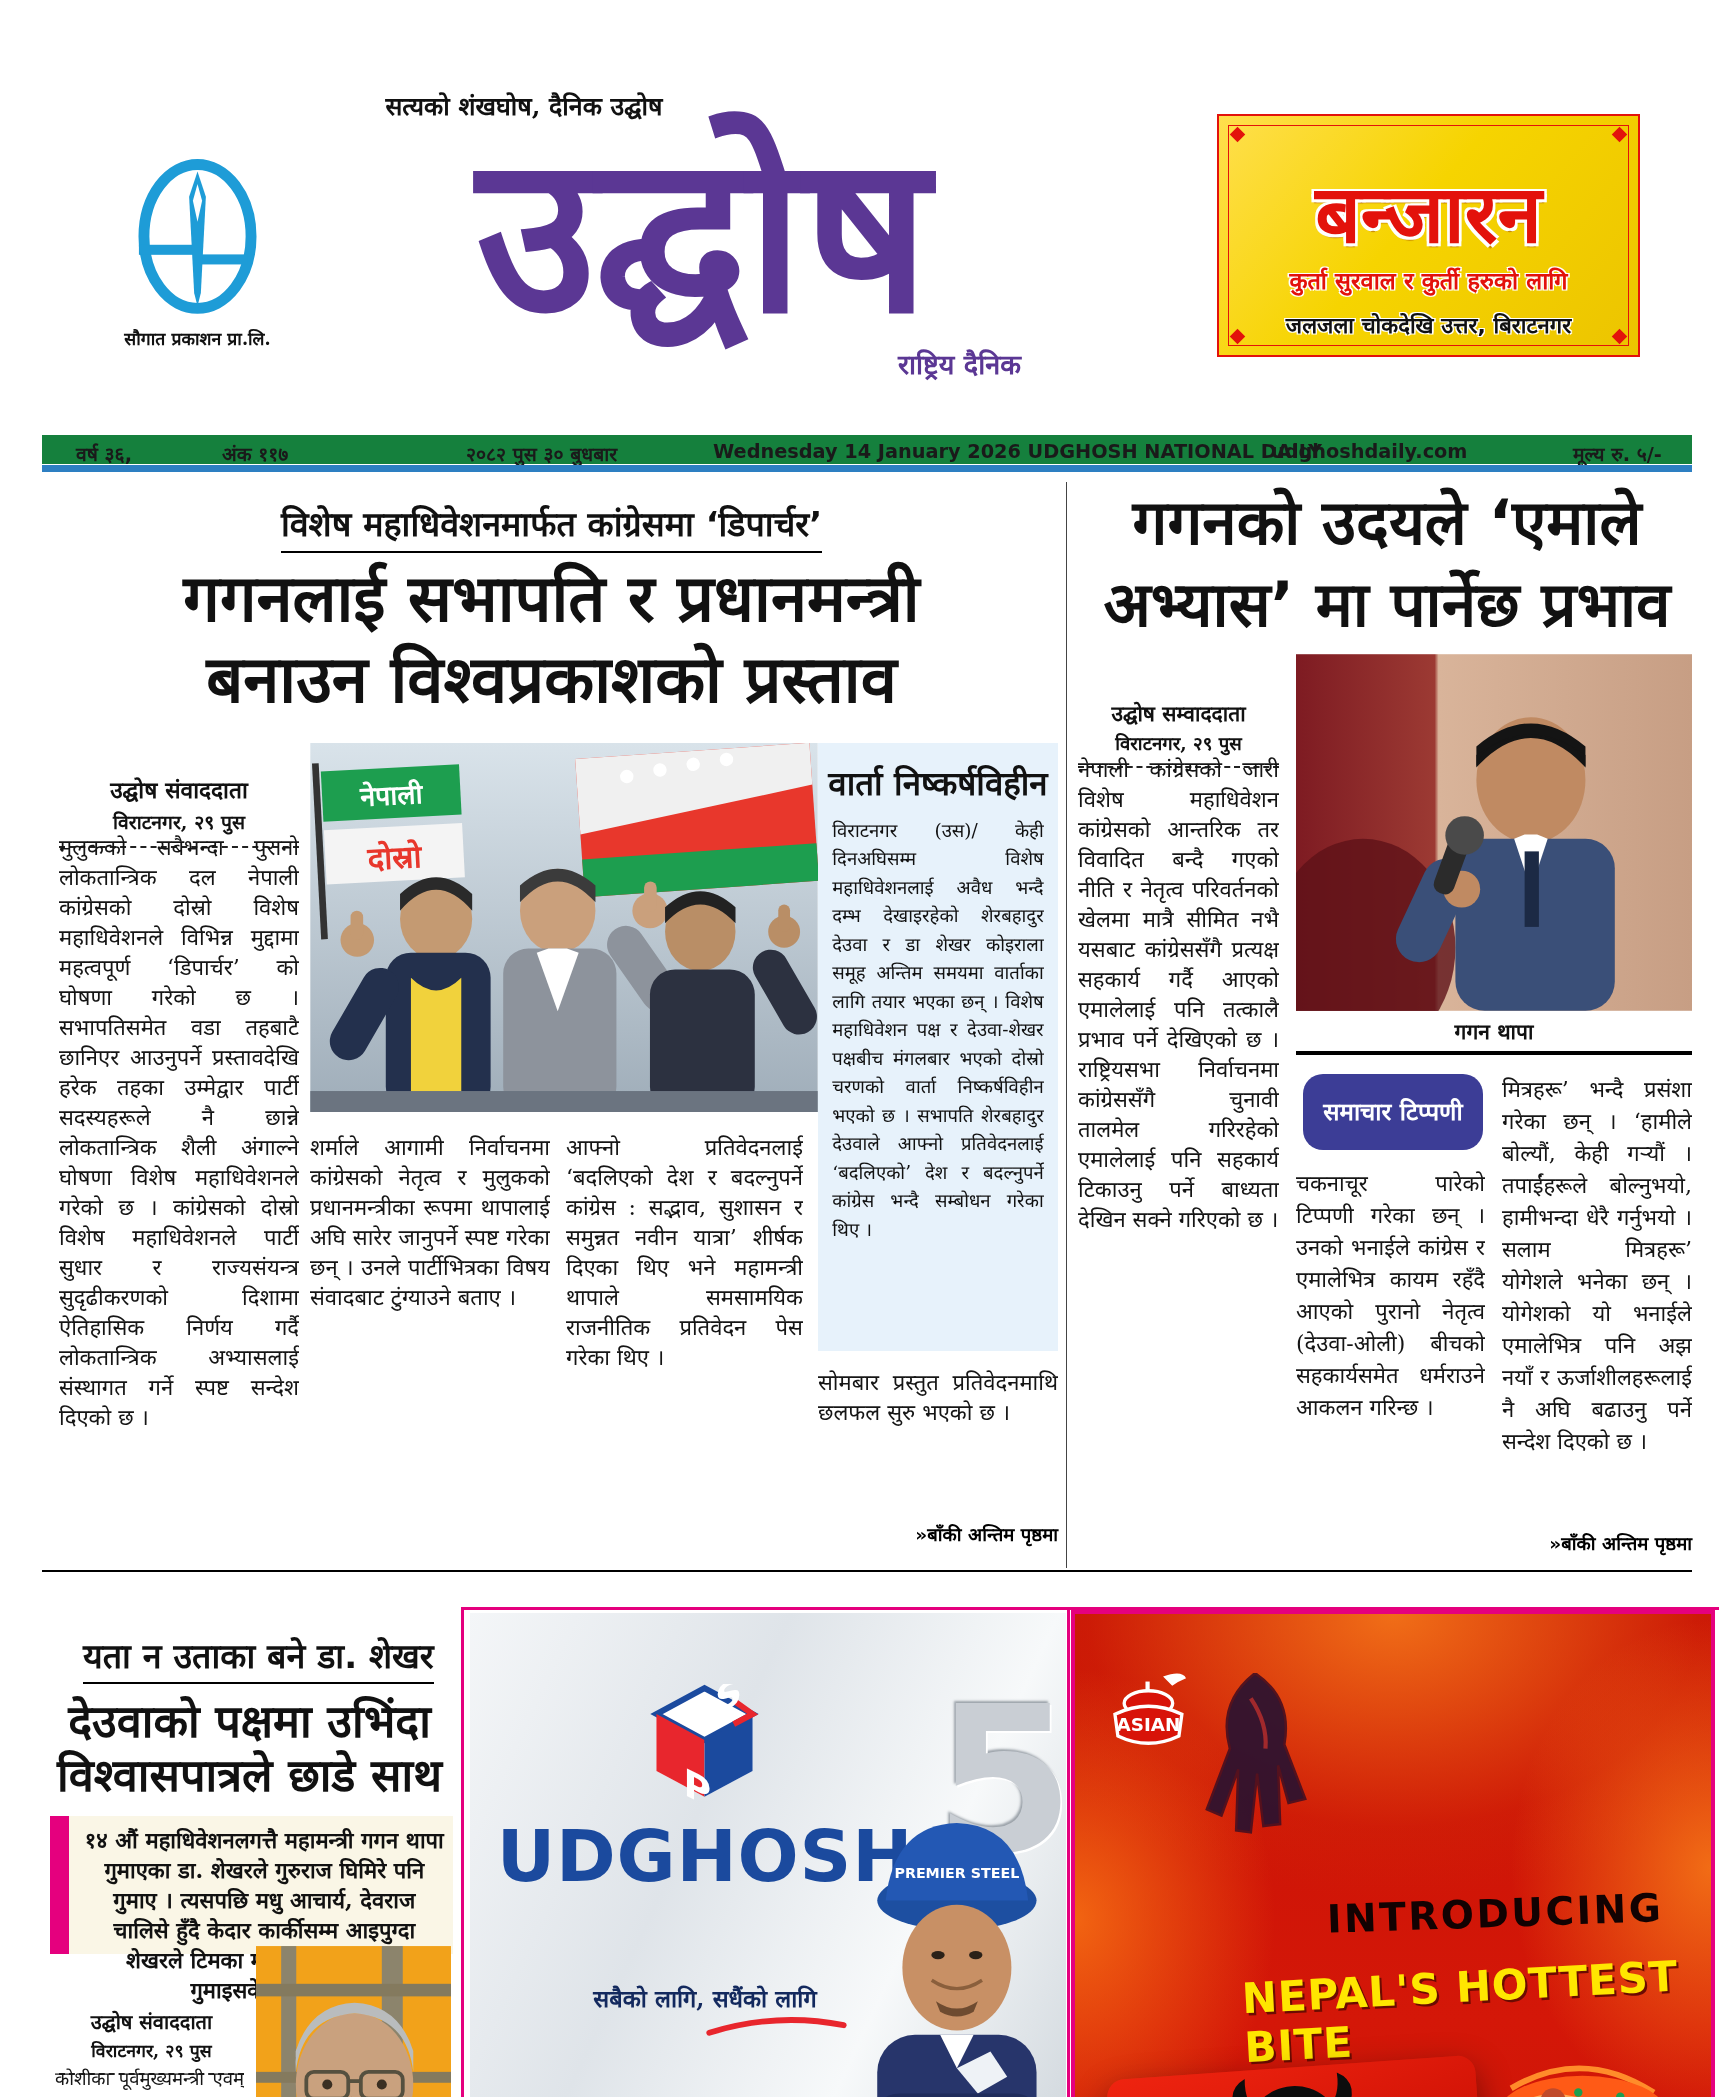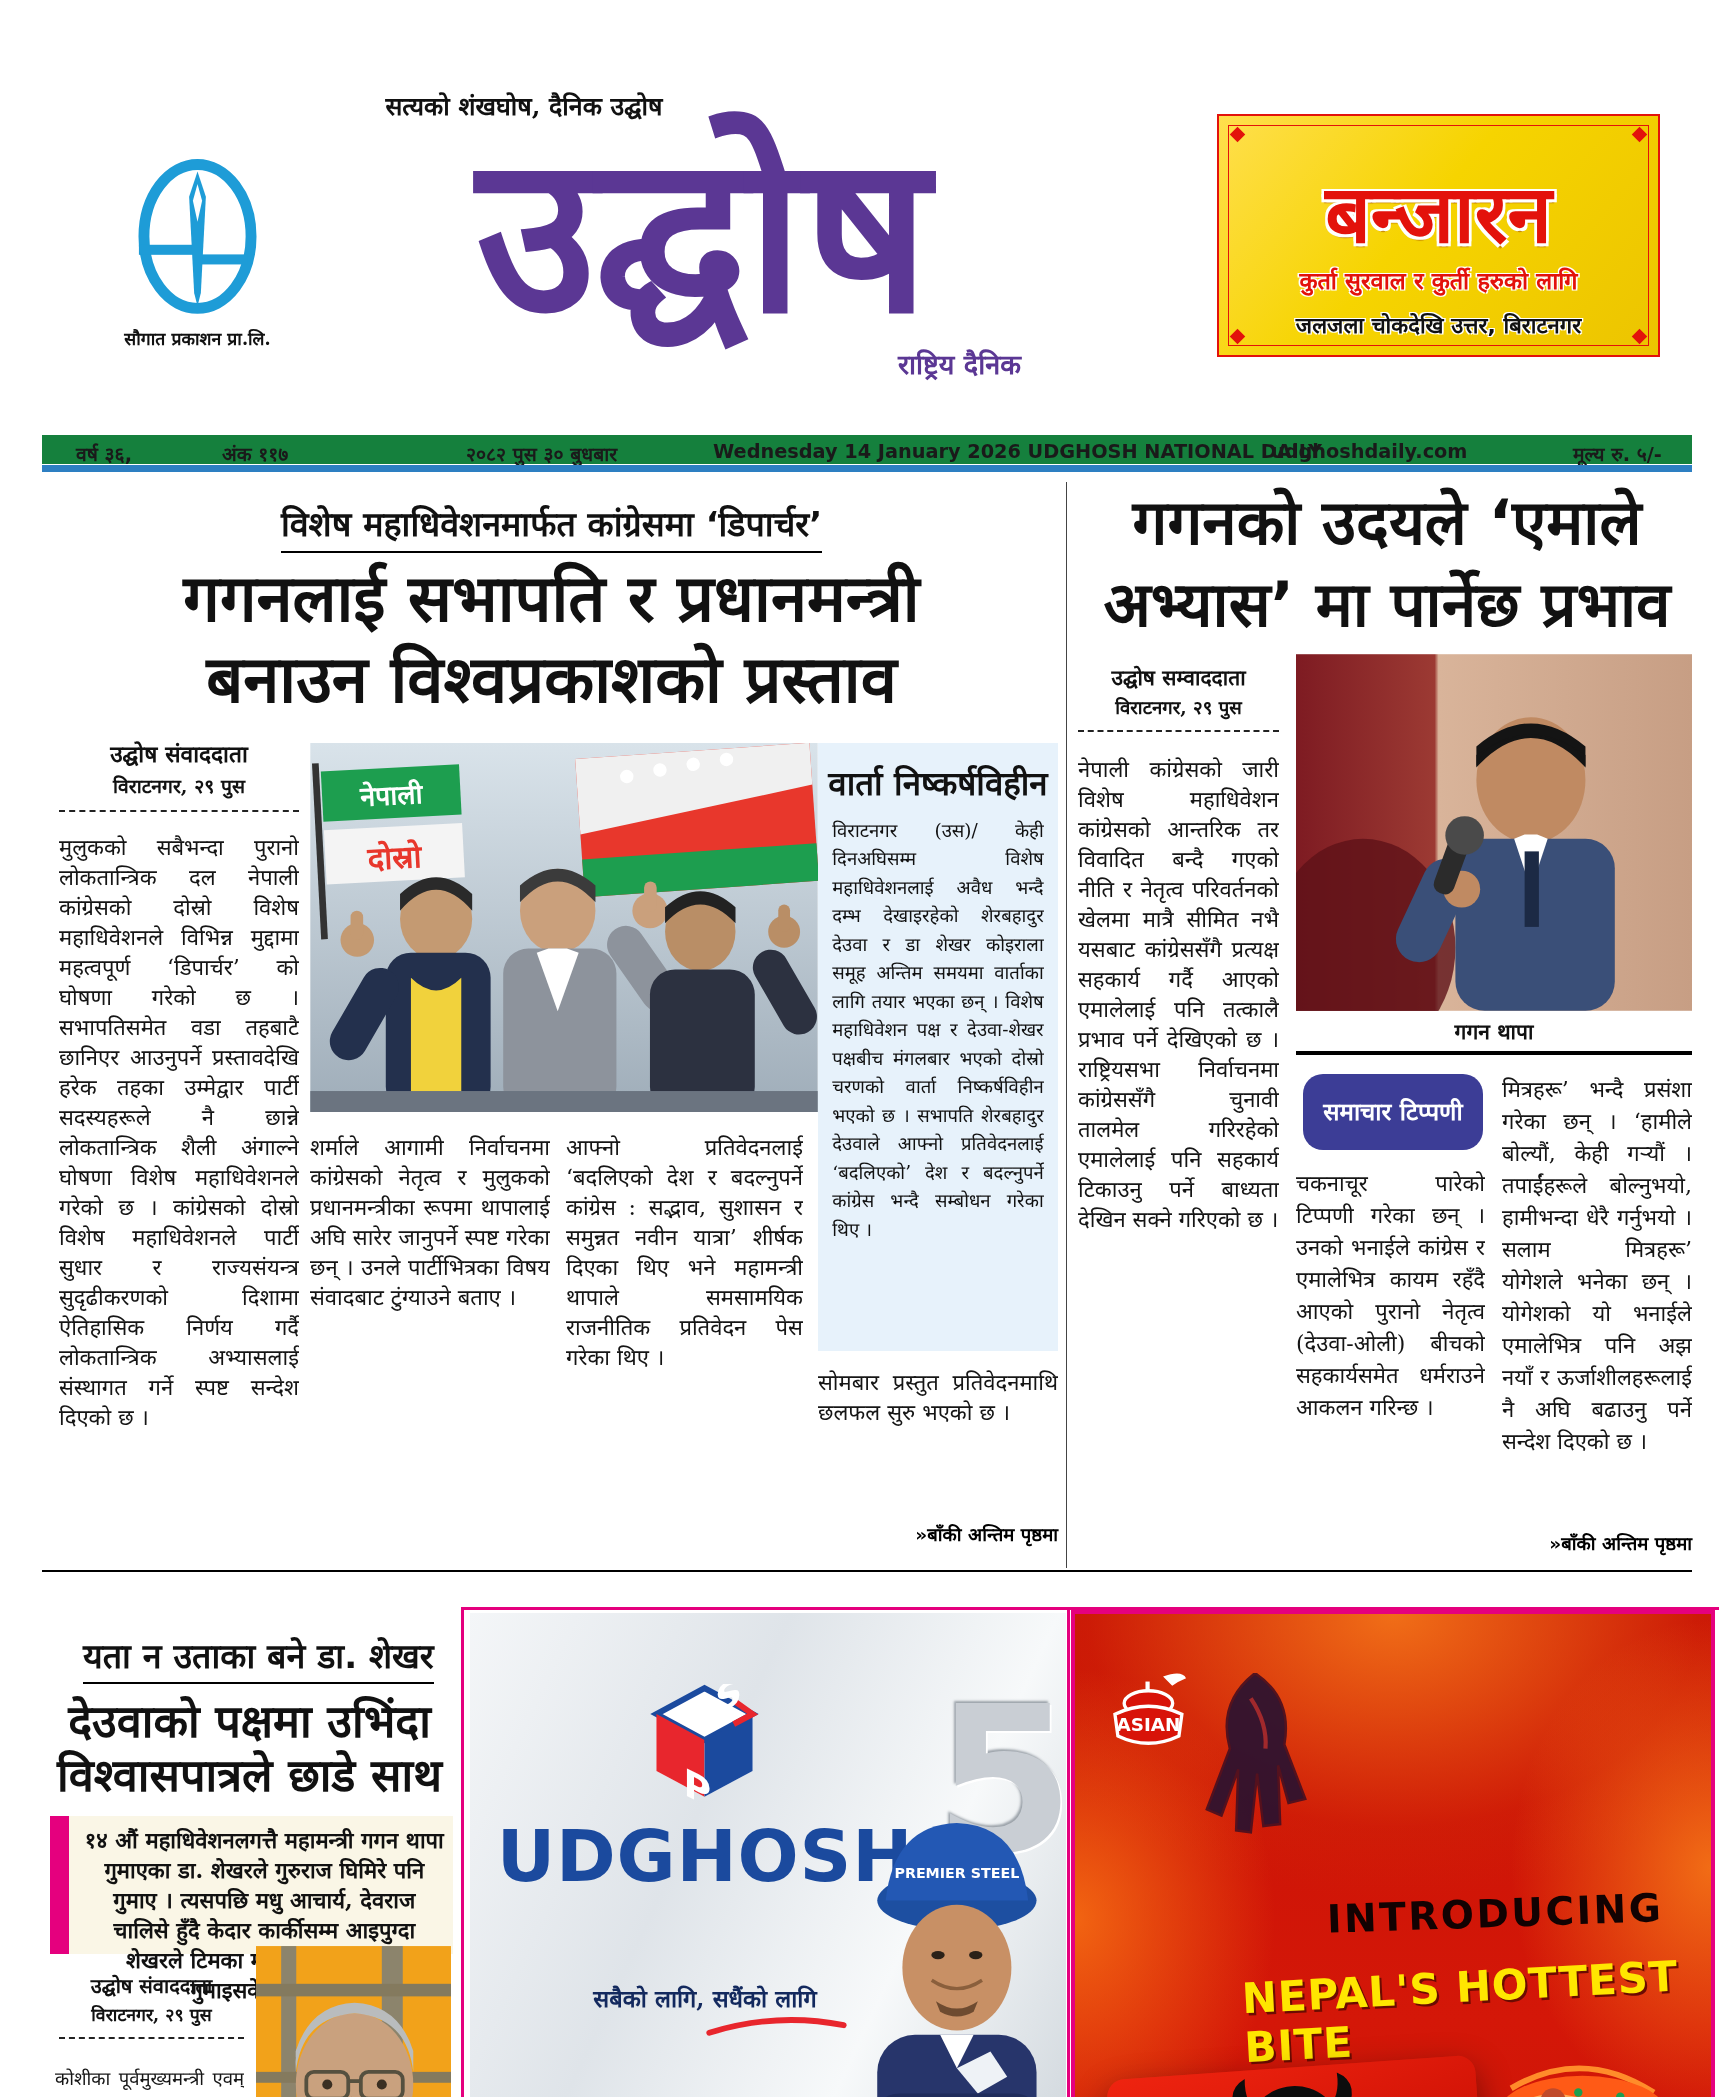--- a/index.html
+++ b/index.html
@@ -7,32 +7,32 @@
         font-family:"DejaVu Sans","Liberation Sans",sans-serif;color:#111;}
   .abs{position:absolute;}
   .np{font-family:"DejaVu Serif","Liberation Serif",serif;}
   .sans{font-family:"DejaVu Sans","Liberation Sans",sans-serif;}
   .bold{font-weight:bold;}
   .center{text-align:center;}
   .right{text-align:right;}
   .just{text-align:justify;}
   .body-col{font-family:"DejaVu Serif","Liberation Serif",serif;font-size:22px;line-height:30px;
             text-align:justify;color:#151515;overflow:hidden;}
-  .byline-name{font-size:22.7px;font-weight:bold;text-align:center;}
+  .byline-name{font-size:22.7px;font-weight:bold;text-align:center;margin-top:36px;}
   .byline-place{font-size:19.3px;font-weight:bold;text-align:center;margin-top:3.4px;}
   .byline-dash{border-bottom:2.1px dashed #222;margin-top:11px;}
   .contin{font-size:18.5px;font-weight:bold;color:#000;}
   
   .masthead-title{color:#5b3794;font-weight:bold;line-height:1;}
   
   .dateline{background:#15803d;}
   .dateline span{position:absolute;top:5px;font-size:19.3px;font-weight:bold;color:#1a1a1a;}
   
   .banner{background:linear-gradient(130deg,#ffdf4d 0%,#f6d400 45%,#ecc400 100%);
-          border:2.5px solid #e3120b;padding-left:20px;}
+          border:2.5px solid #e3120b;}
   .banner-inner{position:absolute;inset:9.2px;border:1.3px solid #e3120b;}
   .banner-orn{position:absolute;width:11px;height:11px;background:#e3120b;transform:rotate(45deg);}
   
   .newsbox{background:#e7f2fb;}
   .badge-tippani{background:#3c3d96;border-radius:20px;color:#fff;}
   
   .hilite{background:#faf6e6;}
   
   .premier{background:linear-gradient(115deg,#f4f6f8 0%,#dfe4e9 30%,#f7f9fa 55%,#cfd6dc 80%,#eef1f4 100%);}
   .prem-blue{color:#1b4a9e;}

